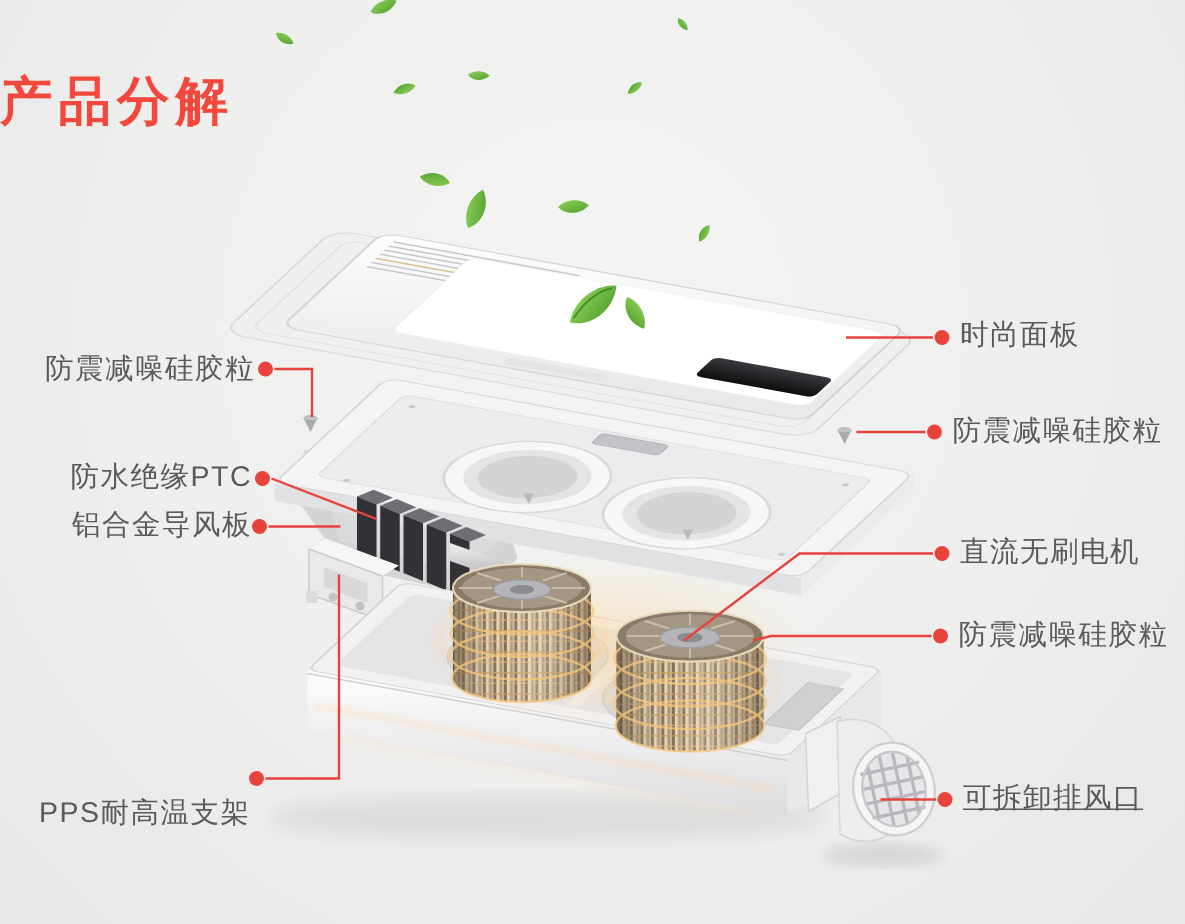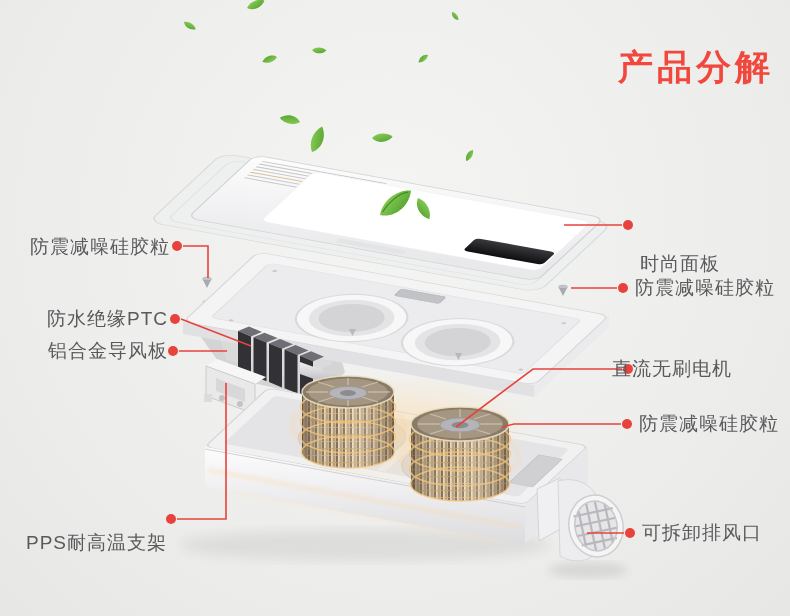--- a/index.html
+++ b/index.html
@@ -3,36 +3,36 @@
 <meta charset="utf-8">
 <style>
   html,body{margin:0;padding:0;}
   .stage{
     position:relative;width:790px;height:616px;overflow:hidden;
     background:radial-gradient(ellipse at 50% 35%, #f4f4f2 0%, #eeeeec 55%, #e7e7e5 100%);
     font-family:"Liberation Sans", sans-serif;
   }
   .stage svg{position:absolute;left:0;top:0;}
   .title{
-    position:absolute;left:0;right:16px;top:44px;text-align:right;
+    position:absolute;left:0;right:0;top:44px;text-align:left;
     font-size:35px;font-weight:700;color:#f2473c;letter-spacing:4px;
   }
   .callout{
     position:absolute;font-size:19px;line-height:26px;color:#5a595d;
     white-space:nowrap;letter-spacing:1px;
   }
   .c-l1{right:620px;top:234px;}
   .c-l2{right:622px;top:306px;}
   .c-l3{right:622px;top:338px;}
   .c-l4{right:623px;top:506px;margin-top:24px;}
-  .c-r1{left:640px;top:211px;margin-top:40px;}
+  .c-r1{left:640px;top:211px;}
   .c-r2{left:635px;top:275px;}
-  .c-r3{left:612px;top:356px;}
+  .c-r3{left:640px;top:356px;}
   .c-r4{left:639px;top:411px;}
-  .c-r5{left:642px;top:520px;}
+  .c-r5{left:642px;top:520px;text-decoration:underline;}
 </style>
 </head>
 <body>
 
 <div class="stage">
 
 <svg width="790" height="616" viewBox="0 0 790 616">
   <defs>
     <linearGradient id="panelFace" x1="0" y1="0" x2="0.6" y2="1">
       <stop offset="0" stop-color="#fdfdfe"></stop>

